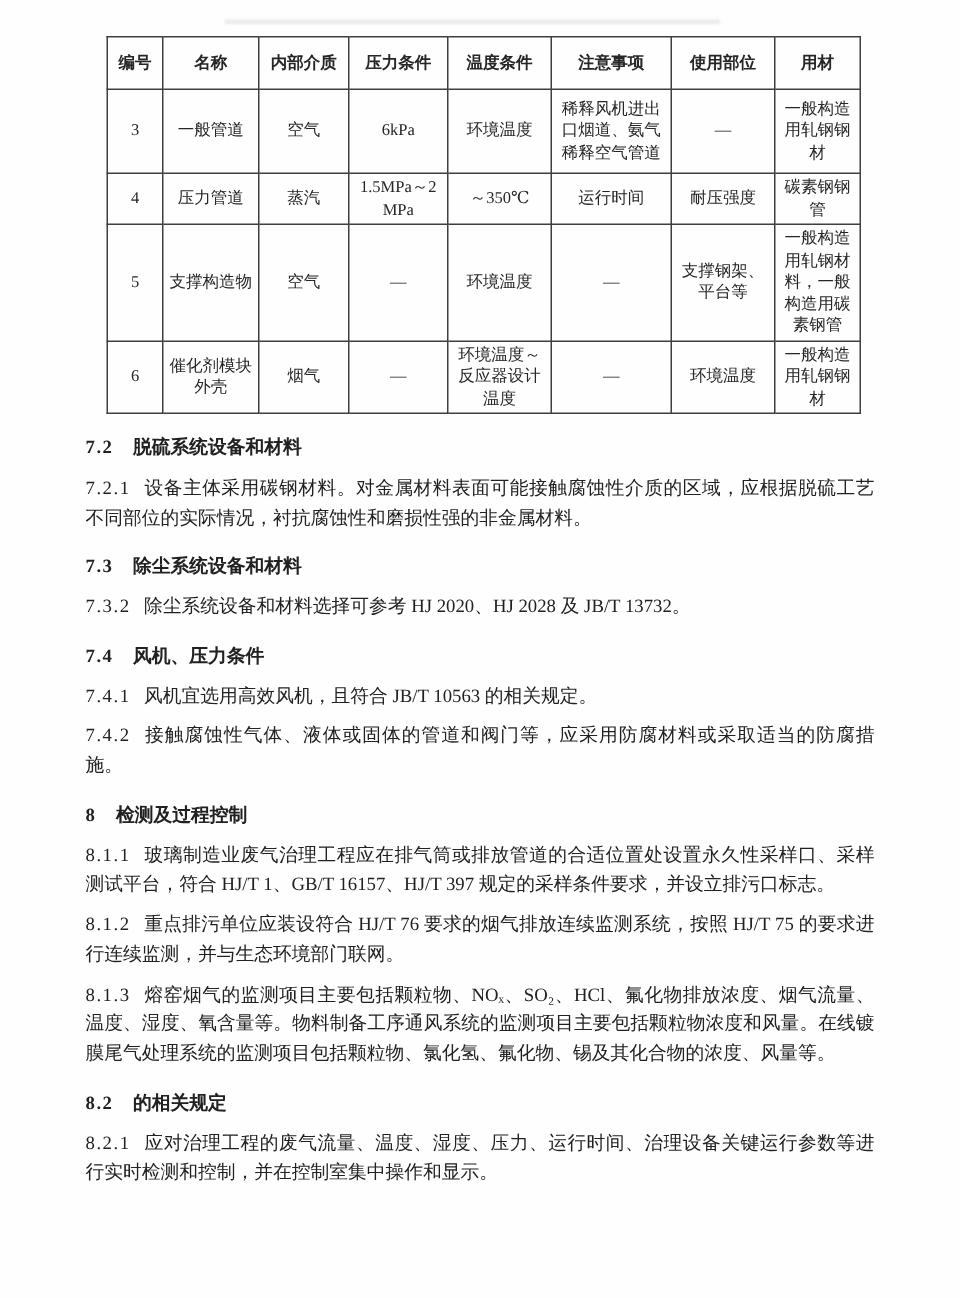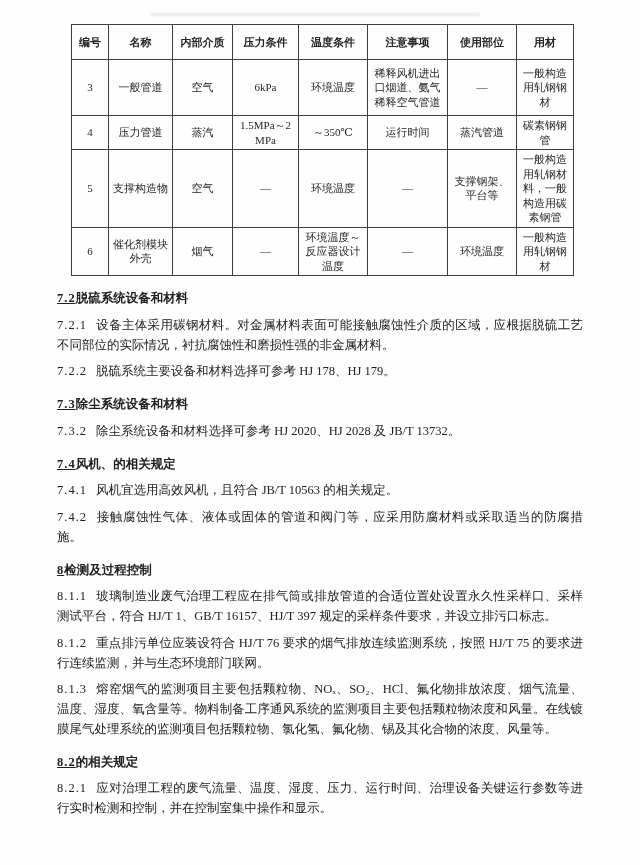--- a/index.html
+++ b/index.html
@@ -67,22 +67,21 @@
     margin: 13px 0 7px 0;
   }
   .content .para {
     margin: 7px 0;
   }
   .content .num {
     margin-right: 9px;
     letter-spacing: 1px;
   }
   .content .heading .num {
-    margin-right: 0;
-    text-decoration: underline;
+    margin-right: 13px;
   }
 </style>
 </head>
 <body>
 
 <div class="page">
   <div class="scan-artifact"></div>
   <div class="doc">
 
     <table class="spec">
@@ -119,21 +118,21 @@
             <td>—</td>
             <td>一般构造用轧钢钢材</td>
           </tr>
           <tr>
             <td>4</td>
             <td>压力管道</td>
             <td>蒸汽</td>
             <td>1.5MPa～2MPa</td>
             <td>～350℃</td>
             <td>运行时间</td>
-            <td>蒸汽管道</td>
+            <td>耐压强度</td>
             <td>碳素钢钢管</td>
           </tr>
           <tr>
             <td>5</td>
             <td>支撑构造物</td>
             <td>空气</td>
             <td>—</td>
             <td>环境温度</td>
             <td>—</td>
             <td>支撑钢架、平台等</td>
@@ -148,24 +147,23 @@
             <td>—</td>
             <td>环境温度</td>
             <td>一般构造用轧钢钢材</td>
           </tr>
         </tbody>
     </table>
 
     <div class="content">
         <div class="heading"><span class="num">7.2</span><span>脱硫系统设备和材料</span></div>
         <p class="para"><span class="num">7.2.1</span><span>设备主体采用碳钢材料。对金属材料表面可能接触腐蚀性介质的区域，应根据脱硫工艺不同部位的实际情况，衬抗腐蚀性和磨损性强的非金属材料。</span></p>
-        <p class="para"><span class="num">7.2.2</span><span>脱硫系统主要设备和材料选择可参考 HJ 178、HJ 179。</span></p>
         <div class="heading"><span class="num">7.3</span><span>除尘系统设备和材料</span></div>
         <p class="para"><span class="num">7.3.2</span><span>除尘系统设备和材料选择可参考 HJ 2020、HJ 2028 及 JB/T 13732。</span></p>
-        <div class="heading"><span class="num">7.4</span><span>风机、的相关规定</span></div>
+        <div class="heading"><span class="num">7.4</span><span>风机、压力条件</span></div>
         <p class="para"><span class="num">7.4.1</span><span>风机宜选用高效风机，且符合 JB/T 10563 的相关规定。</span></p>
         <p class="para"><span class="num">7.4.2</span><span>接触腐蚀性气体、液体或固体的管道和阀门等，应采用防腐材料或采取适当的防腐措施。</span></p>
         <div class="heading"><span class="num">8</span><span>检测及过程控制</span></div>
         <p class="para"><span class="num">8.1.1</span><span>玻璃制造业废气治理工程应在排气筒或排放管道的合适位置处设置永久性采样口、采样测试平台，符合 HJ/T 1、GB/T 16157、HJ/T 397 规定的采样条件要求，并设立排污口标志。</span></p>
         <p class="para"><span class="num">8.1.2</span><span>重点排污单位应装设符合 HJ/T 76 要求的烟气排放连续监测系统，按照 HJ/T 75 的要求进行连续监测，并与生态环境部门联网。</span></p>
         <p class="para"><span class="num">8.1.3</span><span>熔窑烟气的监测项目主要包括颗粒物、NOₓ、SO₂、HCl、氟化物排放浓度、烟气流量、温度、湿度、氧含量等。物料制备工序通风系统的监测项目主要包括颗粒物浓度和风量。在线镀膜尾气处理系统的监测项目包括颗粒物、氯化氢、氟化物、锡及其化合物的浓度、风量等。</span></p>
         <div class="heading"><span class="num">8.2</span><span>的相关规定</span></div>
         <p class="para"><span class="num">8.2.1</span><span>应对治理工程的废气流量、温度、湿度、压力、运行时间、治理设备关键运行参数等进行实时检测和控制，并在控制室集中操作和显示。</span></p>
       </div>
 

